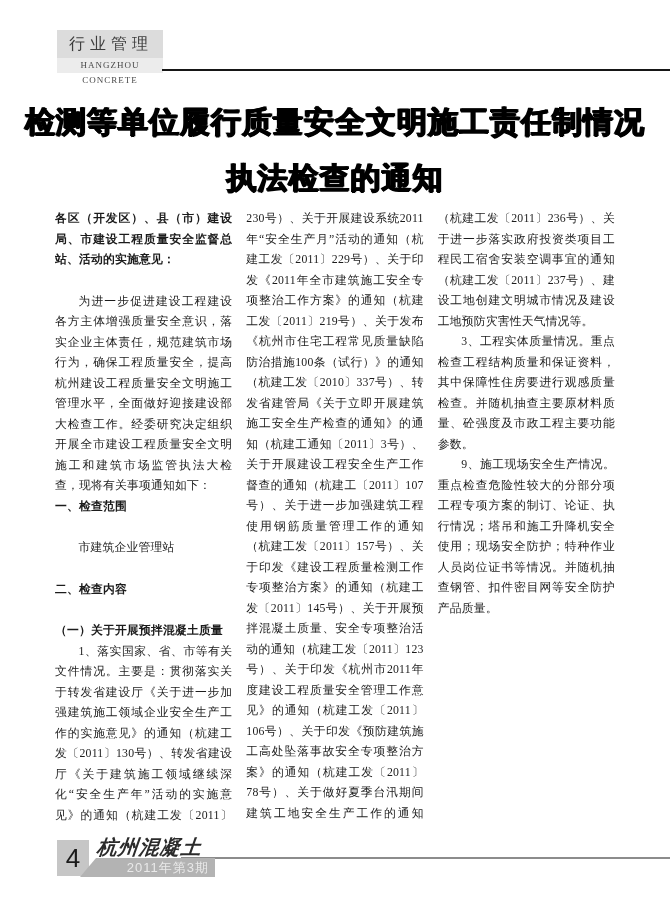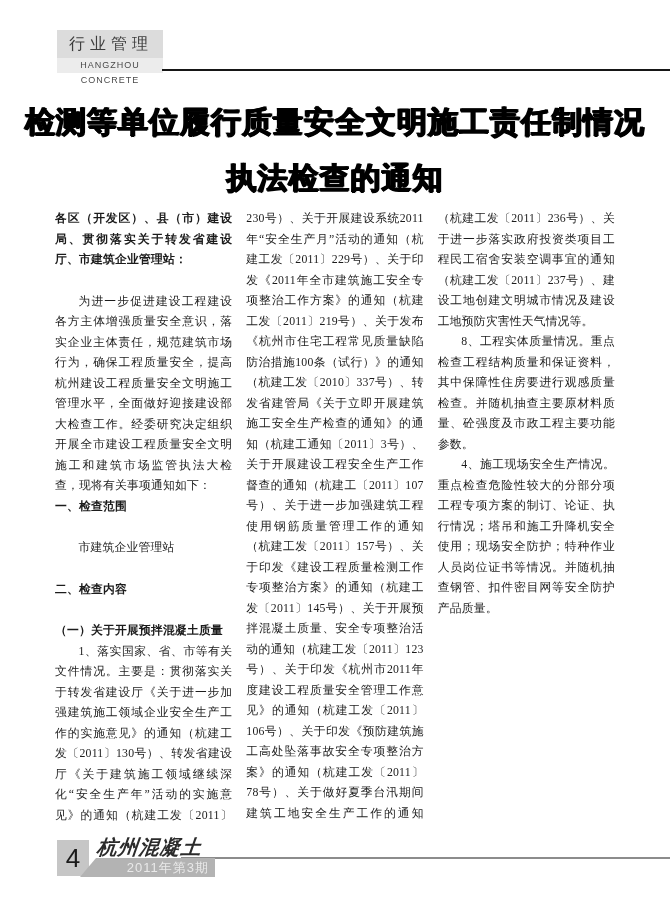--- a/index.html
+++ b/index.html
@@ -10,21 +10,21 @@
   }
   
   .masthead-box{position:absolute;left:57px;top:30px;width:106px;}
   .masthead-cn{
     background:#dcdcdc;height:28px;line-height:28px;text-align:center;
     font-family:"Liberation Sans","DejaVu Sans",sans-serif;
     font-size:16px;letter-spacing:5px;padding-left:2px;color:#3d3d3d;
   }
   .masthead-en{
     background:#ececec;height:15px;line-height:15px;text-align:center;
-    font-family:Liberation Sans, sans-serif;
+    font-family:Liberation Serif, serif;
     font-size:9px;letter-spacing:1px;color:#4a4a4a;
   }
   .masthead-rule{position:absolute;left:162px;right:0;top:69px;height:2px;background:#161616;}
   
   .doc-title{
     position:absolute;top:94px;left:0;width:100%;text-align:center;
     font-family:"DejaVu Sans","Liberation Sans",sans-serif;
     font-weight:900;font-size:30px;line-height:56px;color:#000;
     letter-spacing:1px;
     text-shadow:0.9px 0 #000,-0.9px 0 #000,0 0.6px #000;
@@ -72,29 +72,29 @@
     <div class="masthead-en">HANGZHOU CONCRETE</div>
   </div>
   <div class="masthead-rule"></div>
 
   <div class="doc-title">
     <div>检测等单位履行质量安全文明施工责任制情况</div>
     <div>执法检查的通知</div>
   </div>
 
   <div class="columns">
-    <p class="para bold flush mb-gap">各区（开发区）、县（市）建设局、贯彻落实关于转发省建设厅、市建筑企业管理站：</p>
+    <p class="para bold flush mb-gap">各区（开发区）、县（市）建设局、市建设工程质量安全监督总站、活动的实施意见：</p>
     <p class="para">为进一步促进建设工程建设各方主体增强质量安全意识，落实企业主体责任，规范建筑市场行为，确保工程质量安全，提高杭州建设工程质量安全文明施工管理水平，全面做好迎接建设部大检查工作。经委研究决定组织开展全市建设工程质量安全文明施工和建筑市场监管执法大检查，现将有关事项通知如下：</p>
     <p class="para bold flush mb-gap">一、检查范围</p>
     <p class="para mb-gap">市建筑企业管理站</p>
     <p class="para bold flush mb-gap">二、检查内容</p>
     <p class="para bold flush">（一）关于开展预拌混凝土质量</p>
     <p class="para">1、落实国家、省、市等有关文件情况。主要是：贯彻落实关于转发省建设厅《关于进一步加强建筑施工领域企业安全生产工作的实施意见》的通知（杭建工发〔2011〕130号）、转发省建设厅《关于建筑施工领域继续深化“安全生产年”活动的实施意见》的通知（杭建工发〔2011〕230号）、关于开展建设系统2011年“安全生产月”活动的通知（杭建工发〔2011〕229号）、关于印发《2011年全市建筑施工安全专项整治工作方案》的通知（杭建工发〔2011〕219号）、关于发布《杭州市住宅工程常见质量缺陷防治措施100条（试行）》的通知（杭建工发〔2010〕337号）、转发省建管局《关于立即开展建筑施工安全生产检查的通知》的通知（杭建工通知〔2011〕3号）、关于开展建设工程安全生产工作督查的通知（杭建工〔2011〕107号）、关于进一步加强建筑工程使用钢筋质量管理工作的通知（杭建工发〔2011〕157号）、关于印发《建设工程质量检测工作专项整治方案》的通知（杭建工发〔2011〕145号）、关于开展预拌混凝土质量、安全专项整治活动的通知（杭建工发〔2011〕123号）、关于印发《杭州市2011年度建设工程质量安全管理工作意见》的通知（杭建工发〔2011〕106号）、关于印发《预防建筑施工高处坠落事故安全专项整治方案》的通知（杭建工发〔2011〕78号）、关于做好夏季台汛期间建筑工地安全生产工作的通知（杭建工发〔2011〕236号）、关于进一步落实政府投资类项目工程民工宿舍安装空调事宜的通知（杭建工发〔2011〕237号）、建设工地创建文明城市情况及建设工地预防灾害性天气情况等。</p>
-    <p class="para">8、工程实体质量情况。重点检查工程结构质量和保证资料，其中保障性住房要进行观感质量检查。并随机抽查主要原材料质量、砼强度及市政工程主要功能参数。</p>
-    <p class="para">4、施工现场安全生产情况。重点检查危险性较大的分部分项工程专项方案的制订、论证、执行情况；塔吊和施工升降机安全使用；现场安全防护；特种作业人员岗位证书等情况。并随机抽查钢管、扣件密目网等安全防护产品质量。</p>
+    <p class="para">3、工程实体质量情况。重点检查工程结构质量和保证资料，其中保障性住房要进行观感质量检查。并随机抽查主要原材料质量、砼强度及市政工程主要功能参数。</p>
+    <p class="para">9、施工现场安全生产情况。重点检查危险性较大的分部分项工程专项方案的制订、论证、执行情况；塔吊和施工升降机安全使用；现场安全防护；特种作业人员岗位证书等情况。并随机抽查钢管、扣件密目网等安全防护产品质量。</p>
 
   </div>
 
   <div class="footer-rule"></div>
   <div class="page-num-box">4</div>
   <div class="journal-script">杭州混凝土</div>
   <div class="issue-bar">2011年第3期</div>
 
 </div>
 

